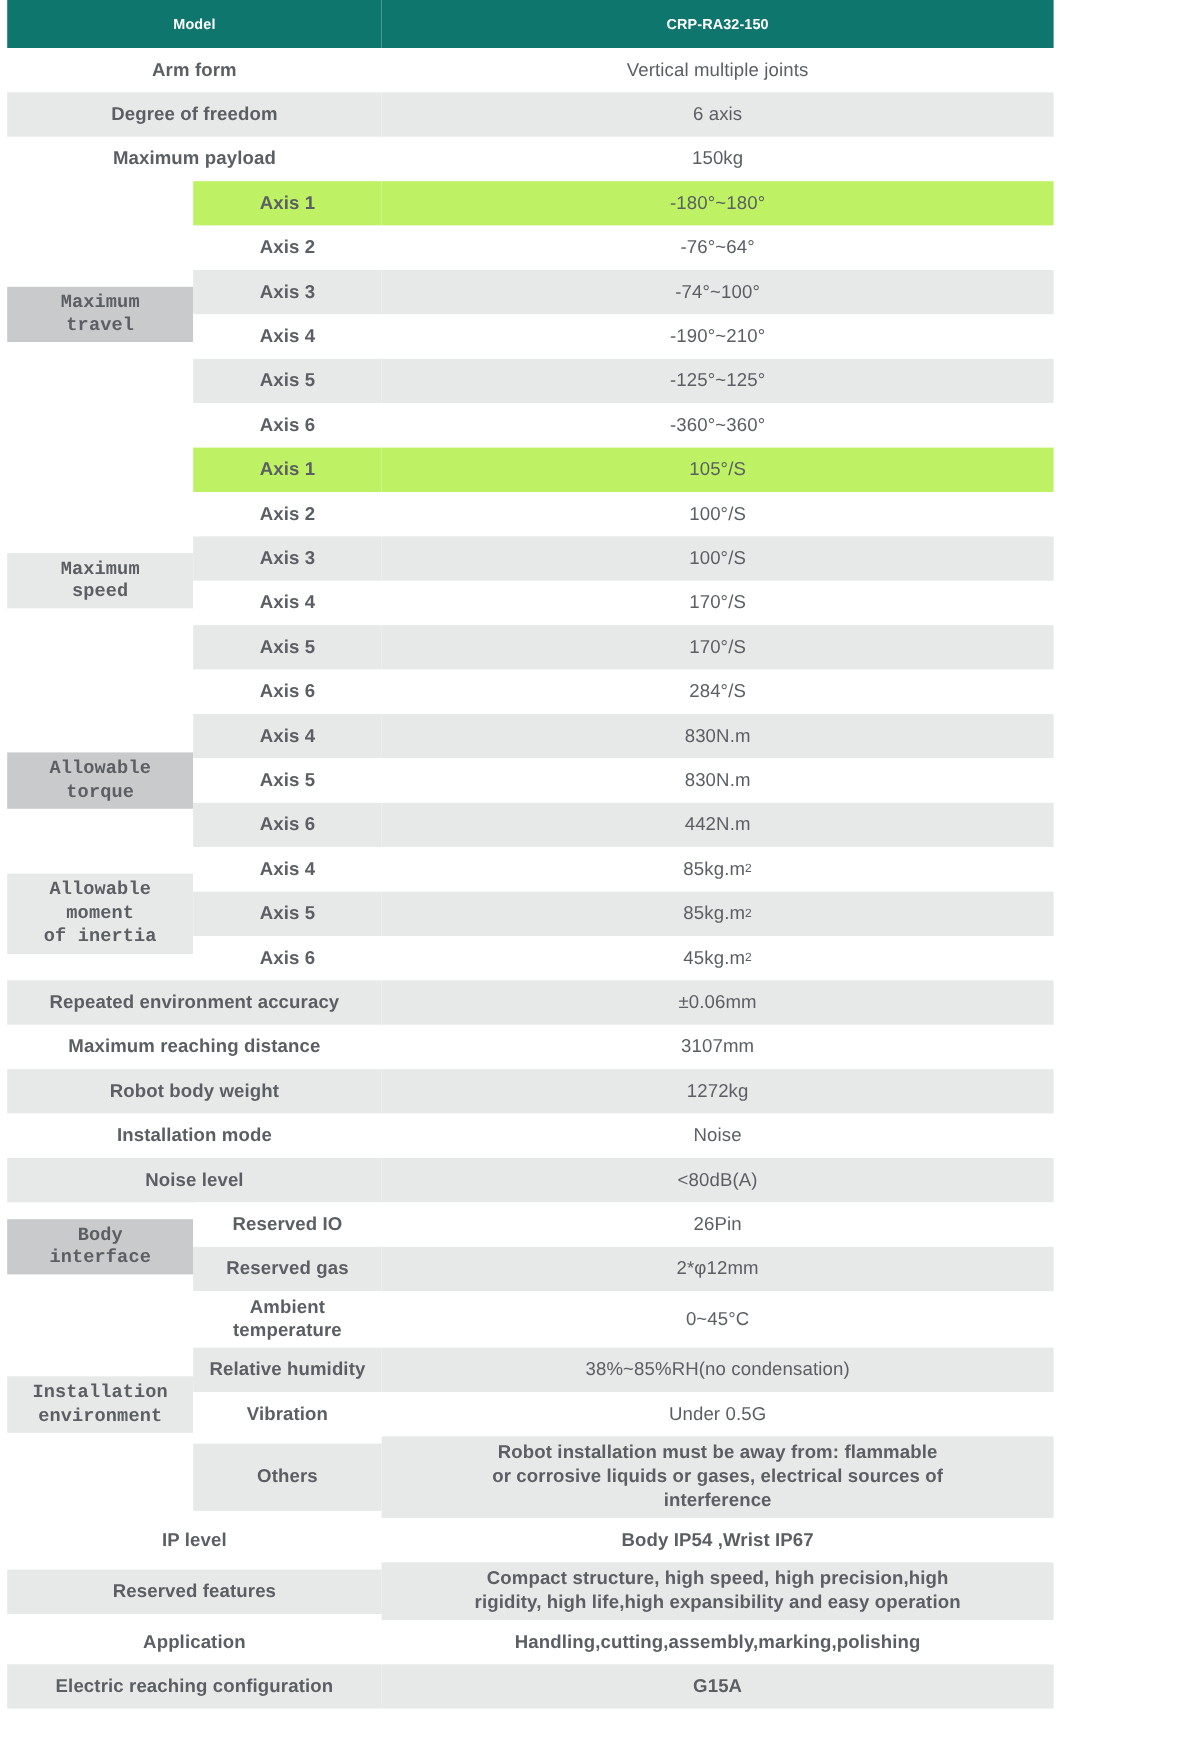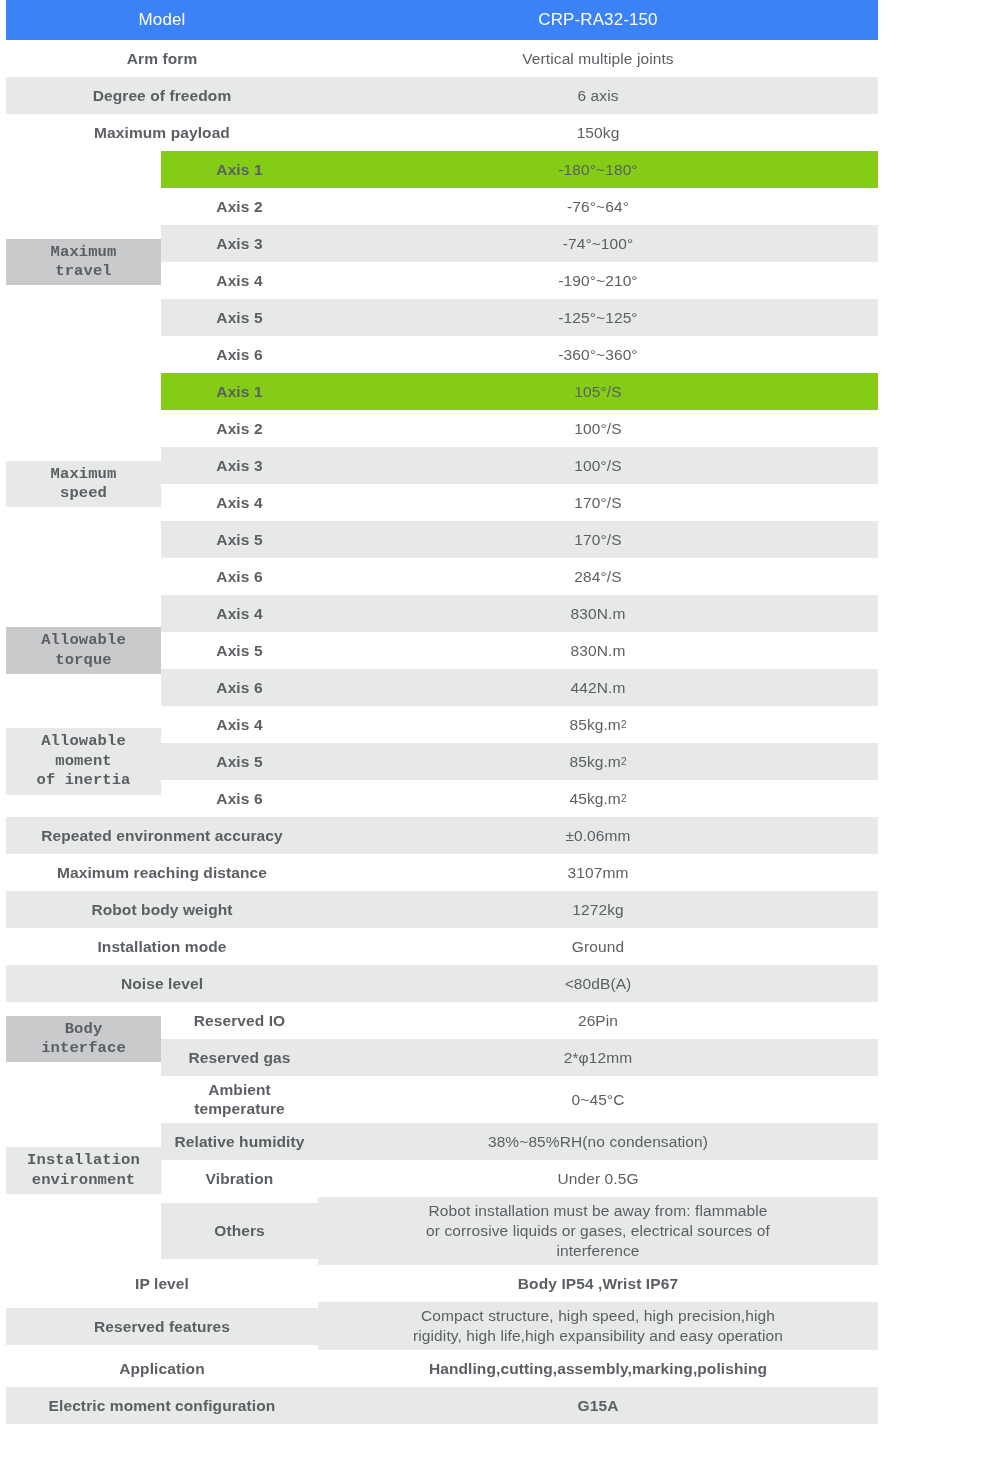--- a/index.html
+++ b/index.html
@@ -38,28 +38,28 @@
     align-items: center;
     justify-content: center;
     text-align: center;
     font-size: 15.5px;
     letter-spacing: .1px;
     line-height: 1.25;
     min-height: 37px;
     padding: 4px 6px;
   }
   .cell.dark {
-    background: #3b82f6;
+    background: #0f766e;
     color: #ffffff;
-    font-weight: normal;
-    font-size: 17px;
+    font-weight: bold;
+    font-size: 12px;
     min-height: 40px;
   }
   .cell.grey {
-    background: #84cc16;
+    background: #bef264;
   }
   .cell.light {
     background: #e7e8e8;
   }
   .cell.white {
     background: #ffffff;
   }
   .cell.bold {
     font-weight: bold;
   }
@@ -71,21 +71,21 @@
   .cell.grp-l {
     background: #e7e8e8;
     font-weight: bold;
     white-space: pre-line;
   }
   .cell.tall {
     min-height: 56px;
   }
   .cell.multi {
     white-space: pre-line;
-    font-weight: normal;
+    font-weight: bold;
     line-height: 1.3;
     min-height: 48px;
   }
   .cell sup {
     font-size: 10px;
     vertical-align: super;
     line-height: 0;
   }
   .rowspan-cell {
     height: 100%;
@@ -329,21 +329,21 @@
         </td>
         <td class="span">
           <div class="cell light">1272kg</div>
         </td>
       </tr>
       <tr>
         <td colspan="2" class="span">
           <div class="cell white bold">Installation mode</div>
         </td>
         <td class="span">
-          <div class="cell white">Ground</div>
+          <div class="cell white">Noise</div>
         </td>
       </tr>
       <tr>
         <td colspan="2" class="span">
           <div class="cell light bold">Noise level</div>
         </td>
         <td class="span">
           <div class="cell light">&lt;80dB(A)</div>
         </td>
       </tr>
@@ -427,20 +427,20 @@
       <tr>
         <td colspan="2" class="span">
           <div class="cell white bold">Application</div>
         </td>
         <td class="span">
           <div class="cell white bold">Handling,cutting,assembly,marking,polishing</div>
         </td>
       </tr>
       <tr>
         <td colspan="2" class="span">
-          <div class="cell light bold">Electric moment configuration</div>
+          <div class="cell light bold">Electric reaching configuration</div>
         </td>
         <td class="span">
           <div class="cell light bold">G15A</div>
         </td>
       </tr>
     </tbody>
 </table>
 
 </body></html>

